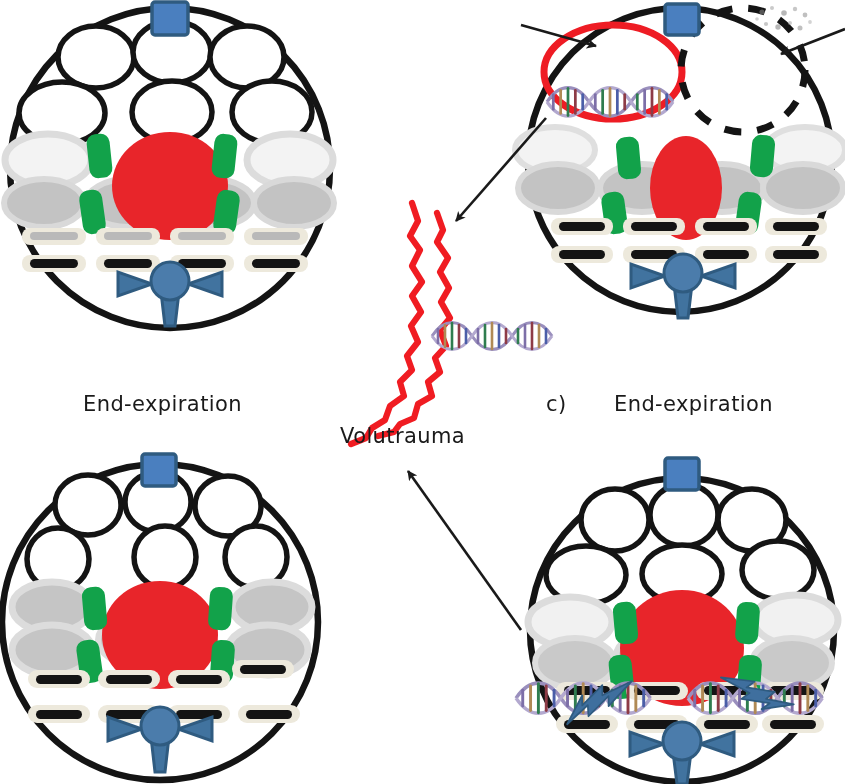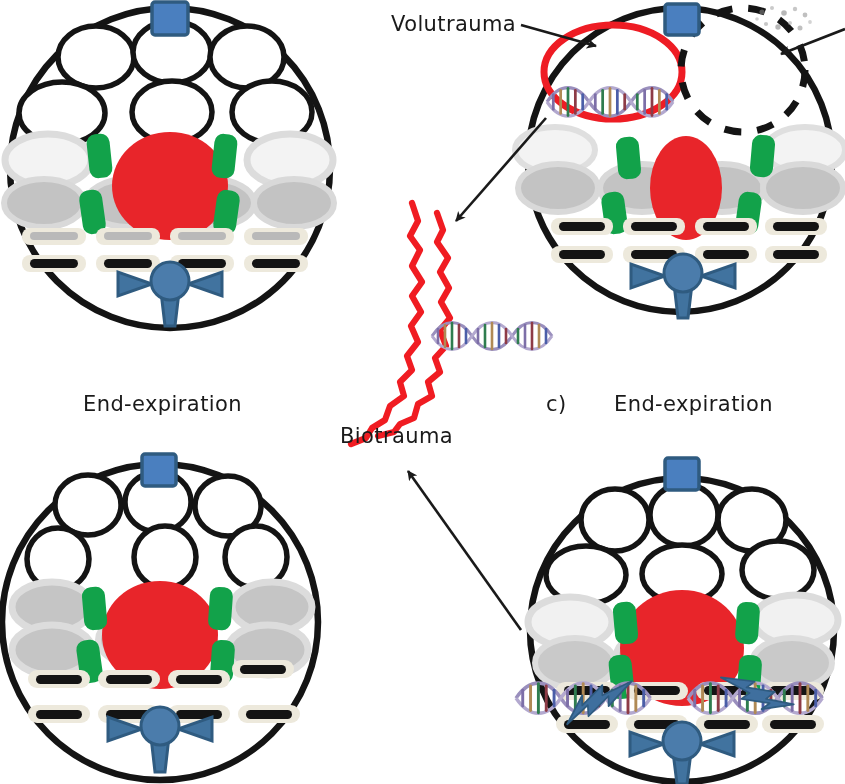--- a/index.html
+++ b/index.html
@@ -377,23 +377,22 @@
              L418,404 L414,418 L400,424 L394,432 L378,436" transform="translate(0,0)" fill="none" stroke="#f01c22" stroke-width="6.2" stroke-linecap="round" stroke-linejoin="round"></path>
     <path d="M412,203 L418,221 L410,236 L420,250 L412,266 L422,282 L412,296
              L421,312 L411,326 L418,342 L407,356 L412,370 L400,382 L404,396
              L390,406 L385,420 L372,428 L366,438 L351,444" fill="none" stroke="#f01c22" stroke-width="6.2" stroke-linecap="round" stroke-linejoin="round"></path>
 
     <g transform="translate(432,318)">
       <use href="#dnaSym"></use>
     </g>
   </svg>
 
-  <div class="lbl" style="left:391px;top:12px;">Volutrauma</div>
 
   <div class="lbl" style="left:83px;top:392px;">End-expiration</div>
 
   <div class="lbl" style="left:546px;top:392px;">c)</div>
 
   <div class="lbl" style="left:614px;top:392px;">End-expiration</div>
 
-  <div class="lbl" style="left:340px;top:424px;">Biotrauma</div>
+  <div class="lbl" style="left:340px;top:424px;">Volutrauma</div>
 
 </div>
 
 </body></html>

